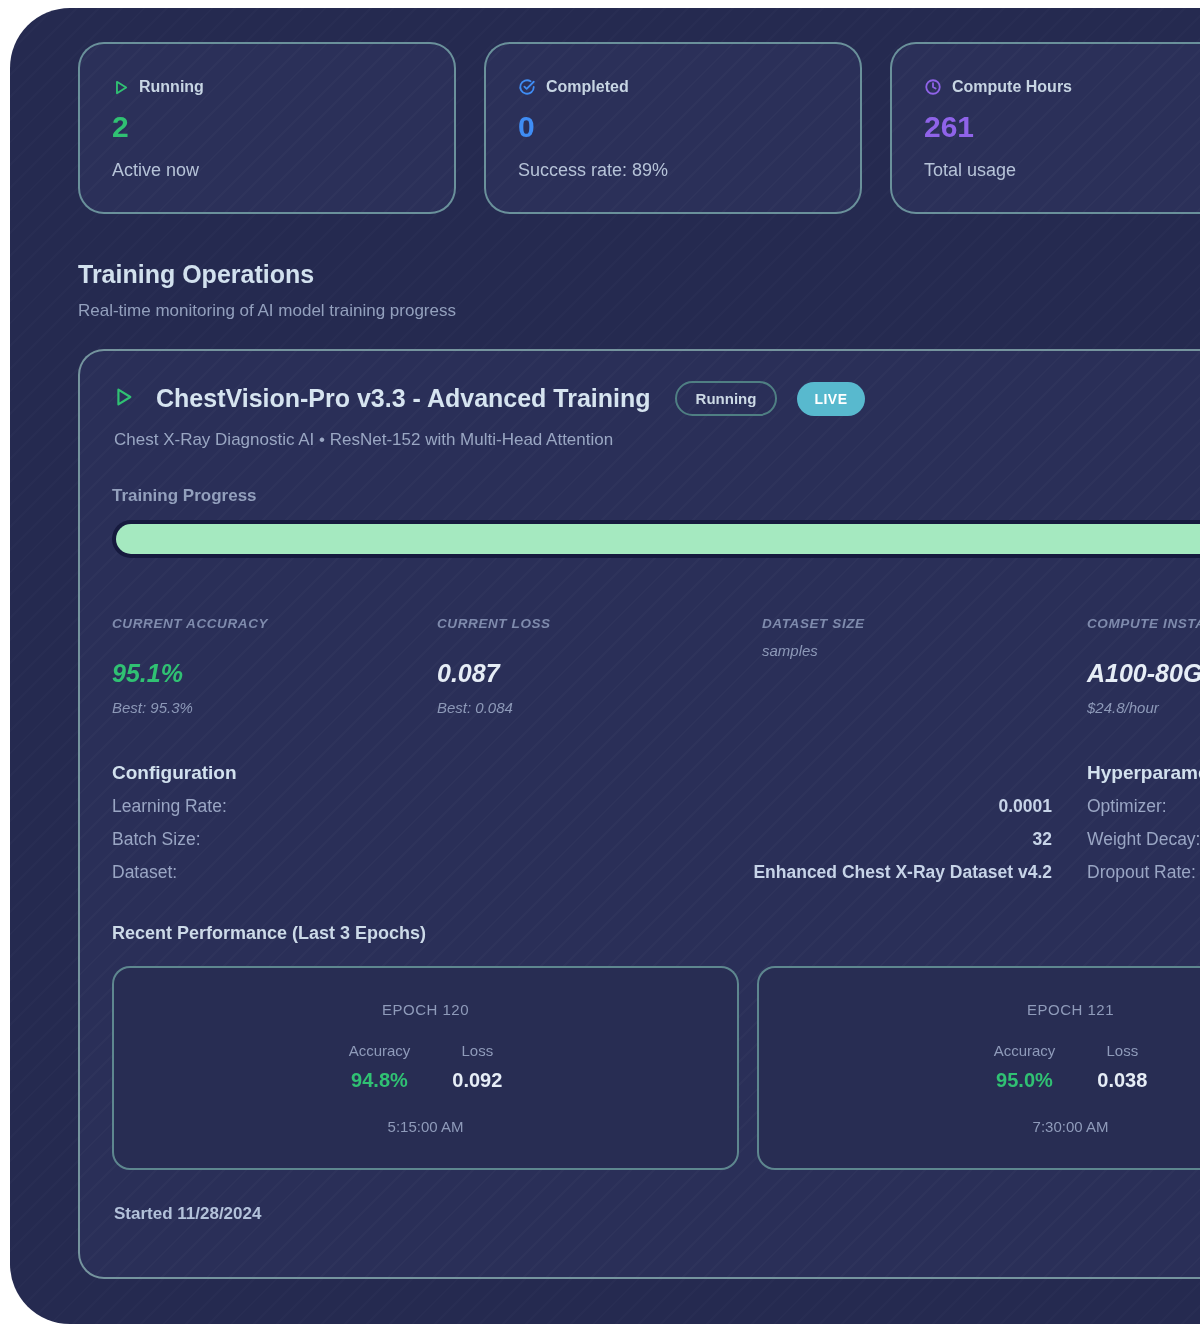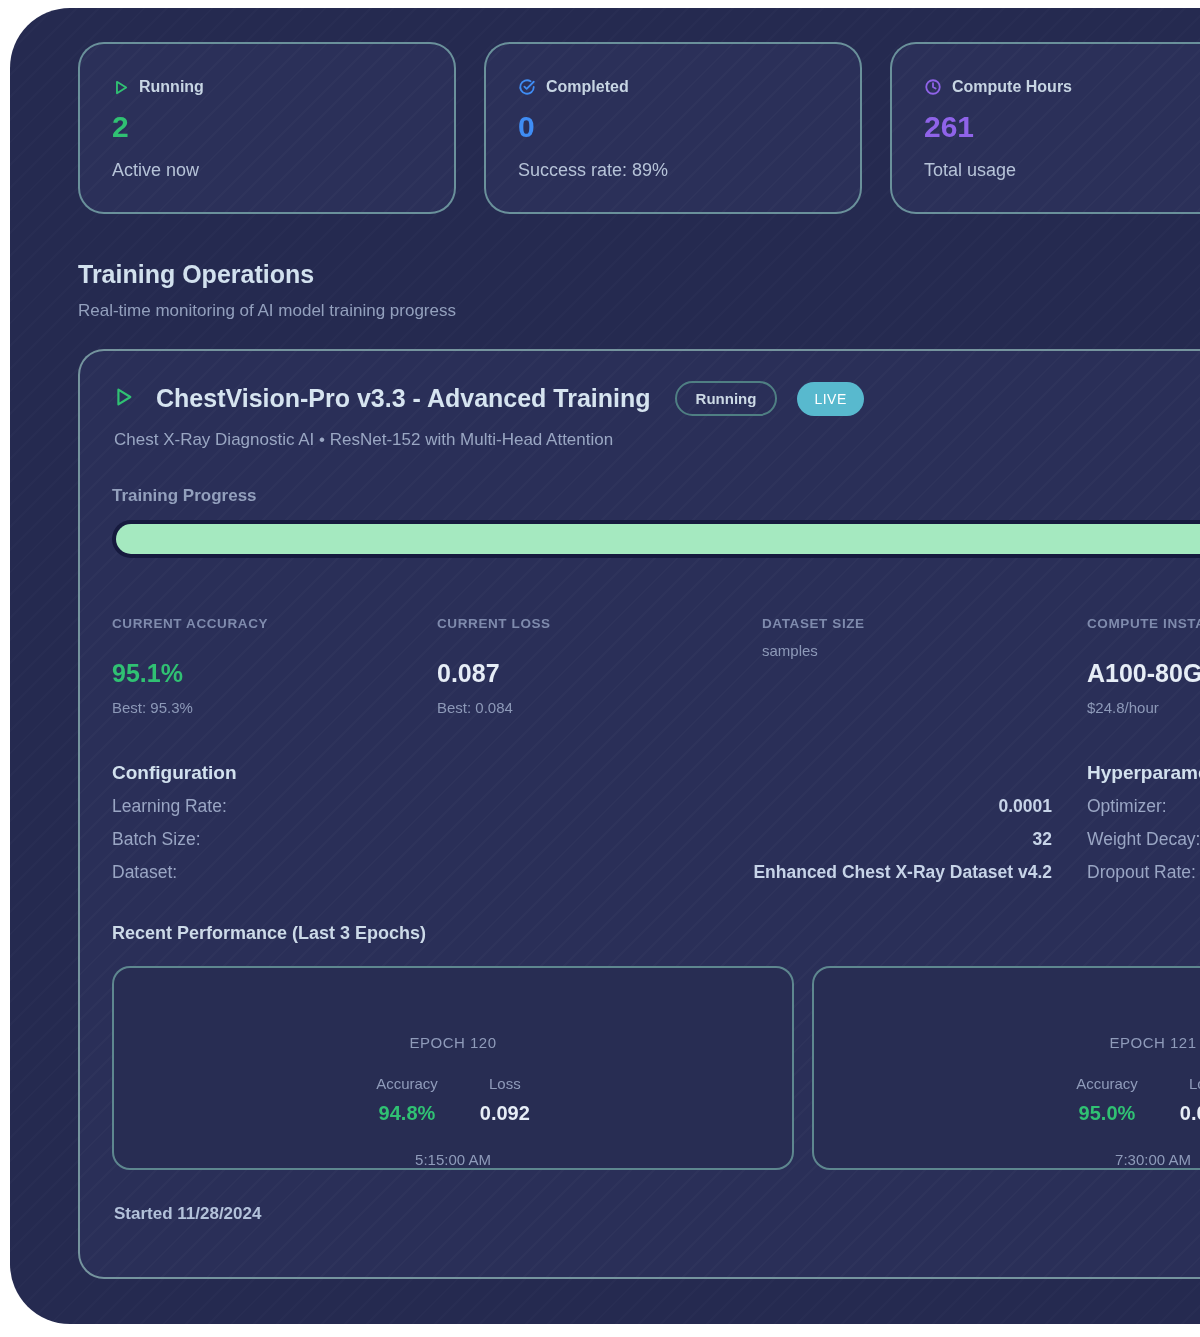--- a/index.html
+++ b/index.html
@@ -64,65 +64,65 @@
     border-radius: 999px;
     padding: 7px 19px;
     font-size: 15px;
     font-weight: bold;
   }
   .badge-solid {
     color: #ffffff;
     border-radius: 999px;
     padding: 9px 17px;
     font-size: 14px;
-    font-weight: normal;
+    font-weight: bold;
     letter-spacing: 0.5px;
   }
   .job-sub { font-size: 17px; color: #9aa7c3; margin: 14px 0 0 2px; }
   .progress-label { font-size: 17px; color: #93a0bd; font-weight: bold; margin-top: 36px; }
   .progress-track {
     margin-top: 14px;
     height: 38px;
     width: 1336px;
     background: #161a3e;
     border-radius: 19px;
     padding: 0;
     overflow: hidden;
     display: flex;
     align-items: center;
   }
   .progress-fill { height: 30px; margin-left: 4px; border-radius: 15px; }
   
   .metrics-row { display: flex; margin-top: 58px; }
-  .metric-col { width: 325px; flex: none; }
+  .metric-col { width: 325px; flex: none; font-style: italic; }
   .metric-label { font-size: 13.5px; font-weight: bold; letter-spacing: 0.6px; color: #7f8bad; }
   .metric-value { font-size: 25px; font-weight: bold; color: #e6edf6; margin-top: 28px; }
   .metric-sub { font-size: 15px; color: #8d99b8; margin-top: 11px; }
   
   .config-grid { display: flex; margin-top: 46px; }
   .config-col { width: 940px; flex: none; }
   .hyper-col { width: 500px; flex: none; margin-left: 35px; }
   .config-title { font-size: 19px; font-weight: bold; color: #d2e1ee; margin: 0; }
   .config-row { display: flex; justify-content: space-between; margin-top: 12px; font-size: 17.5px; }
   .config-row .lbl { color: #9aa6c4; }
   .config-row .val { color: #c7d4e8; font-weight: bold; }
   
   .recent-title { font-size: 18px; font-weight: bold; color: #ccdae8; margin: 40px 0 0 0; }
   .epochs-row { display: flex; gap: 18px; margin-top: 22px; }
   .epoch-card {
-    width: 682px; height: 204px;
+    width: 627px; height: 204px;
     flex: none;
     box-sizing: border-box;
     background: #282d53;
     border: 2px solid rgba(100,145,150,0.9);
     border-radius: 18px;
     display: flex;
     flex-direction: column;
     align-items: center;
-    justify-content: flex-end;
+    justify-content: center;
   }
   .epoch-title { font-size: 15px; color: #8f9bba; letter-spacing: 0.5px; }
   .epoch-metrics { display: flex; gap: 42px; margin-top: 24px; text-align: center; }
   .epoch-metric .m-lbl { font-size: 15px; color: #8f9bba; }
   .epoch-metric .m-val { font-size: 20px; font-weight: bold; color: #e6edf6; margin-top: 10px; }
   .epoch-time { font-size: 15px; color: #8f9bba; margin-top: 26px; }
   .started { font-size: 17px; font-weight: bold; color: #b3c2da; margin: 34px 0 0 2px; }
 </style>
 </head>
 <body>

